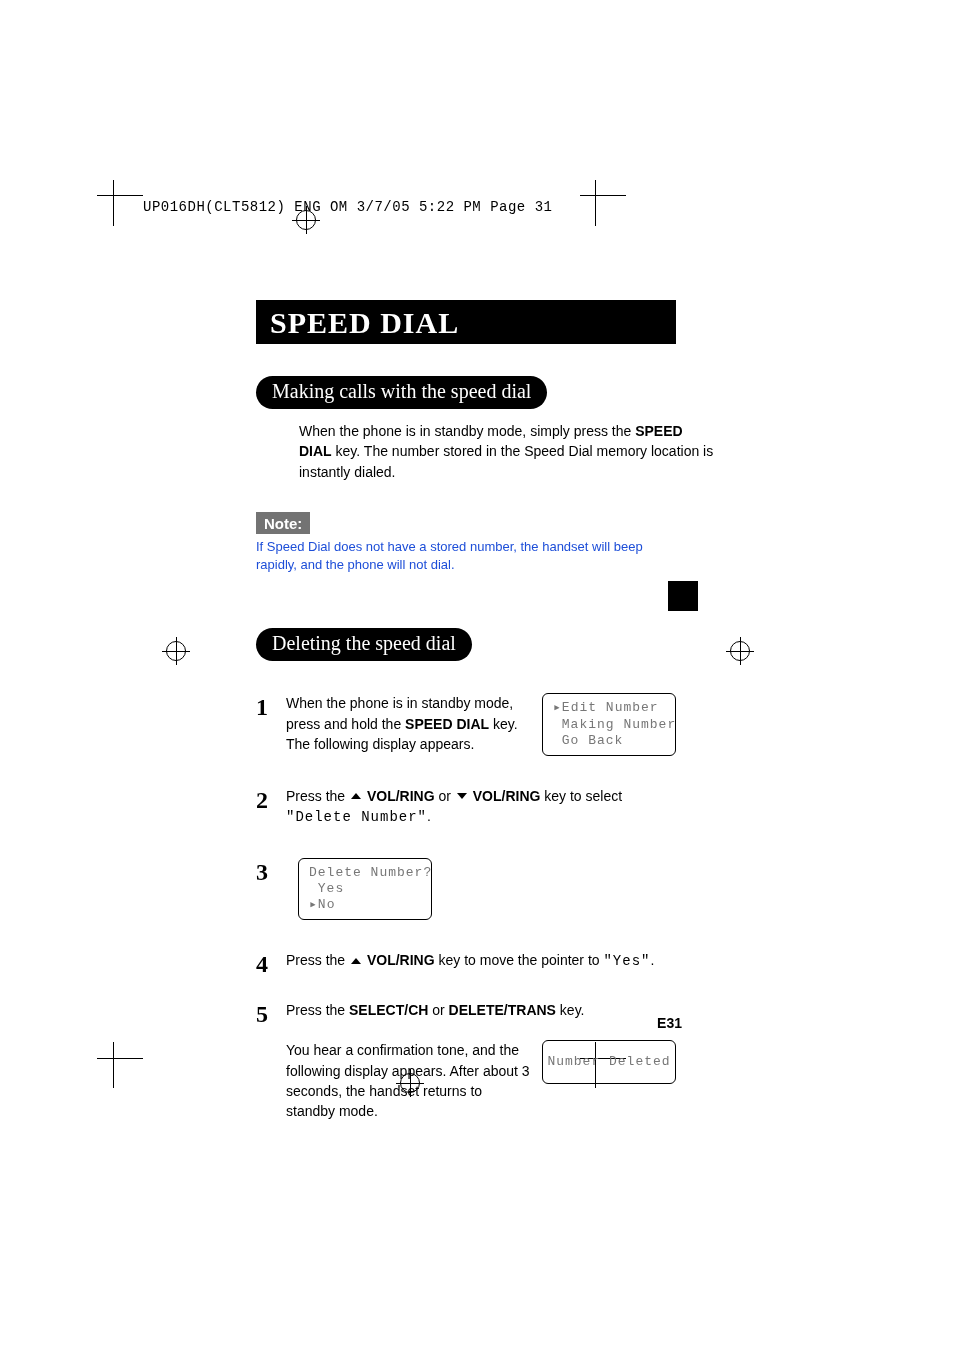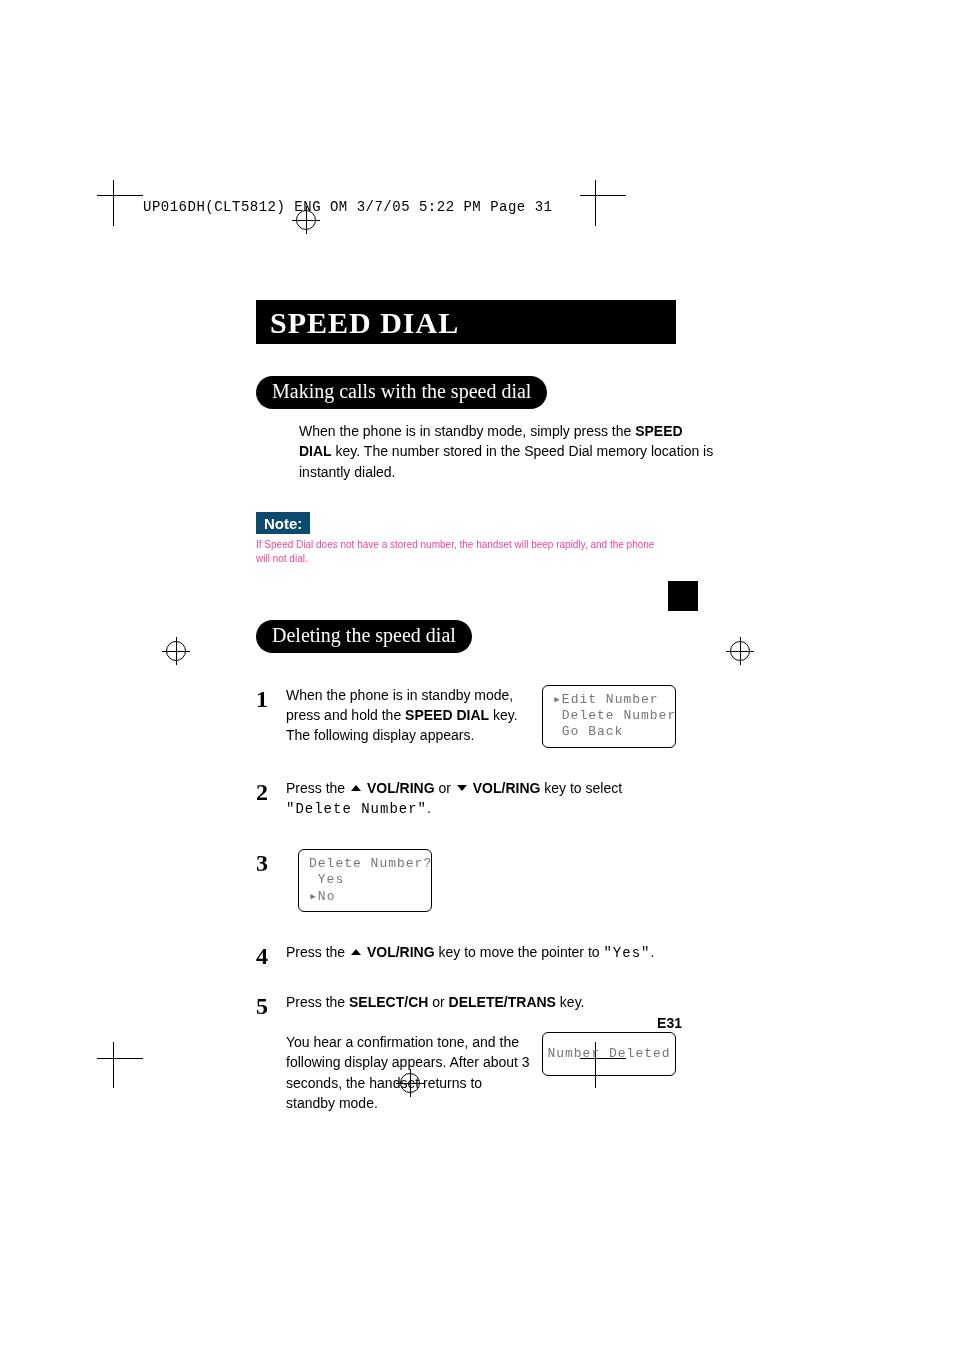--- a/index.html
+++ b/index.html
@@ -80,33 +80,33 @@
     margin-bottom: 12px;
   }
   .body-text {
     font-size: 14px;
     line-height: 1.45;
     color: #000;
     margin-left: 43px;
   }
   .note-label {
     display: inline-block;
-    background: #0c4a6e;
+    background: #737373;
     color: #fff;
     font-family: Arial, sans-serif;
     font-weight: bold;
     font-size: 15px;
     padding: 3px 8px 2px 8px;
     margin-top: 30px;
     margin-bottom: 4px;
   }
   .note-text {
-    font-size: 10px;
+    font-size: 13px;
     line-height: 1.4;
-    color: #ec4899;
+    color: #1d4ed8;
     width: 400px;
   }
   .step-row {
     display: flex;
     align-items: flex-start;
     margin-top: 20px;
   }
   .step-num {
     font-family: Georgia, 'Times New Roman', serif;
     font-weight: bold;
@@ -222,21 +222,21 @@
 
   <div class="section-pill">Deleting the speed dial</div>
 
   
   <div class="step-row">
     <div class="step-num">1</div>
     <div class="step-body" style="max-width:250px;">
       <span>When the phone is in standby mode, press and hold the </span><span class="bold">SPEED DIAL</span><span> key. The following display appears.</span>
     </div>
     <div class="lcd">▸Edit Number
- Delete Number
+ Making Number
  Go Back</div>
   </div>
 
   
   <div class="step-row" style="margin-top:30px;">
     <div class="step-num">2</div>
     <div class="step-body">
       <span>Press the </span><span class="caret-up"></span> <span class="bold">VOL/RING</span><span> or </span><span class="caret-down"></span> <span class="bold">VOL/RING</span><span> key to select </span><br><span class="mono-inline">"Delete Number"</span><span>.</span>
     </div>
   </div>

